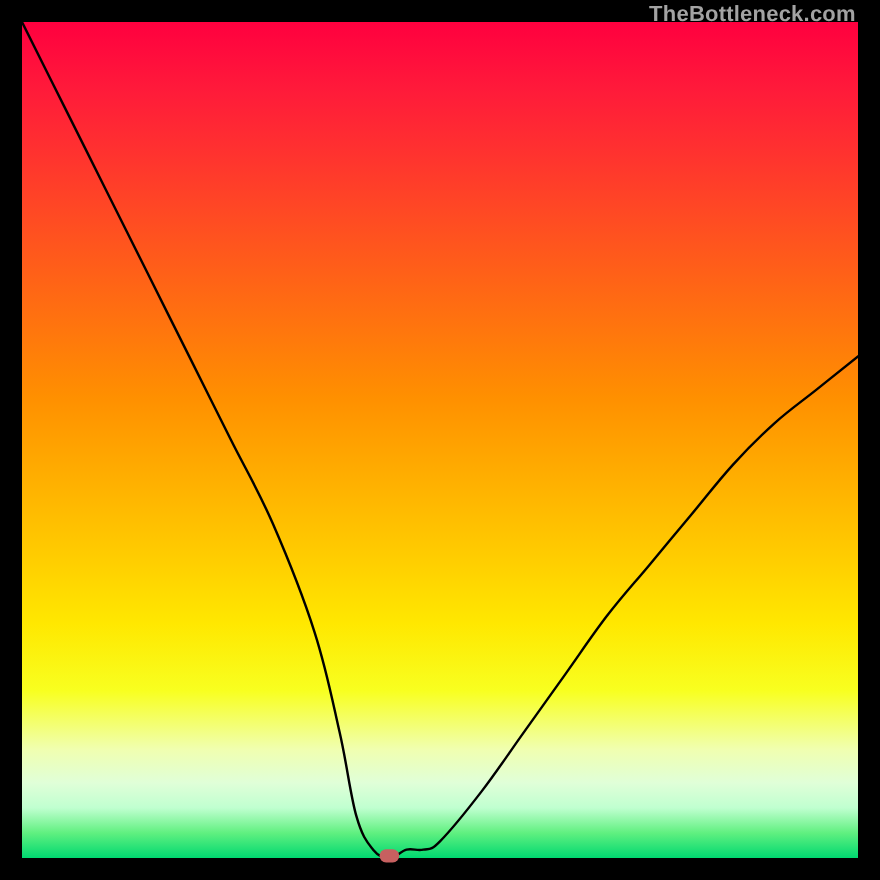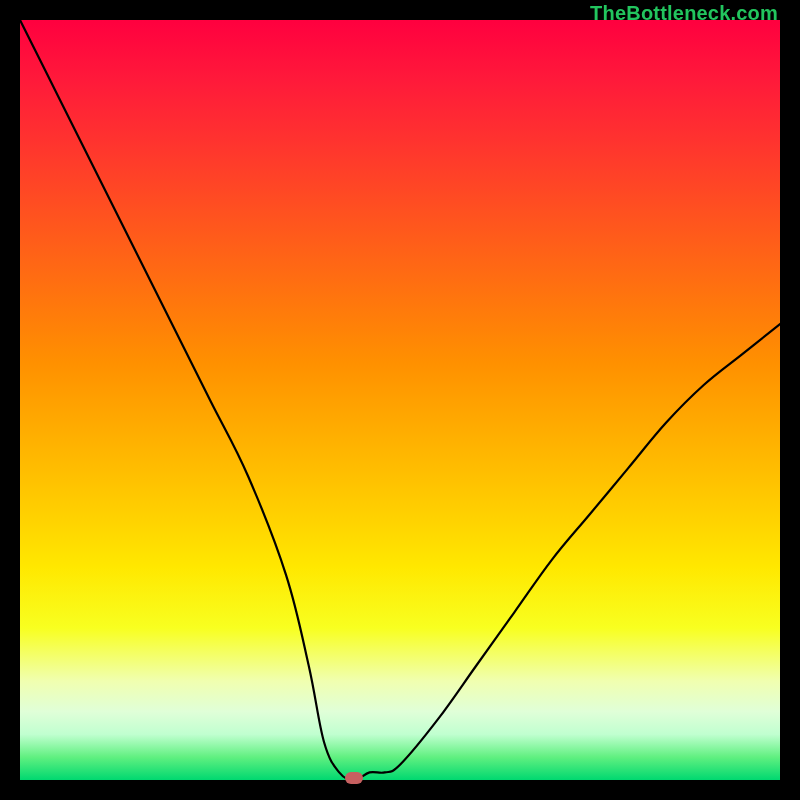--- a/index.html
+++ b/index.html
@@ -34,21 +34,21 @@
       #00d870 100%
     );
   }
   .branding {
     position: absolute;
     top: 2px;
     right: 22px;
     font-family: Arial, Helvetica, sans-serif;
     font-size: 20px;
     font-weight: 600;
-    color: #22c55e;
+    color: #a3a3a3;
     letter-spacing: 0.2px;
     z-index: 10;
   }
   .curve-svg {
     position: absolute;
     left: 20px;
     top: 20px;
     width: 760px;
     height: 760px;
     z-index: 5;

